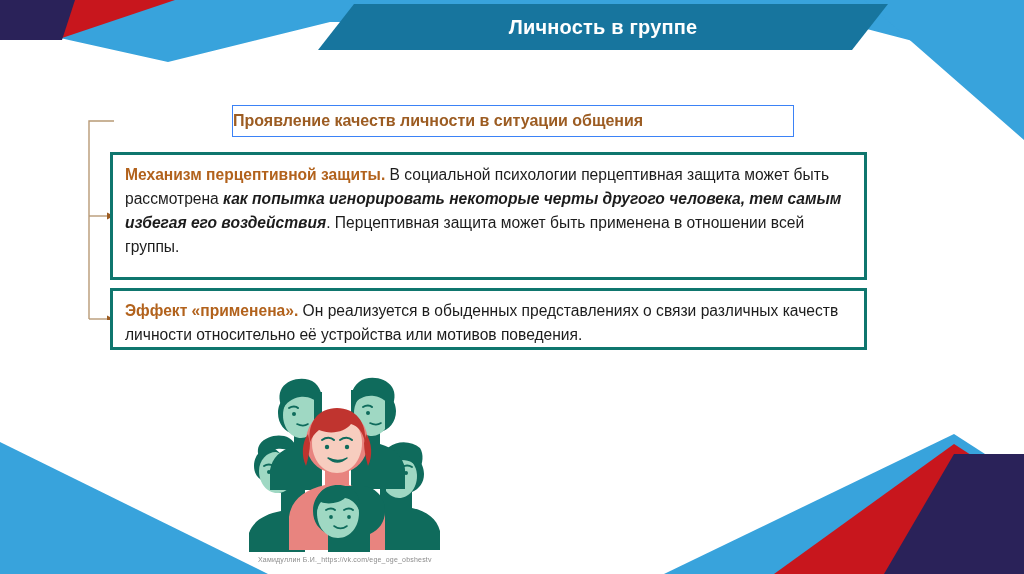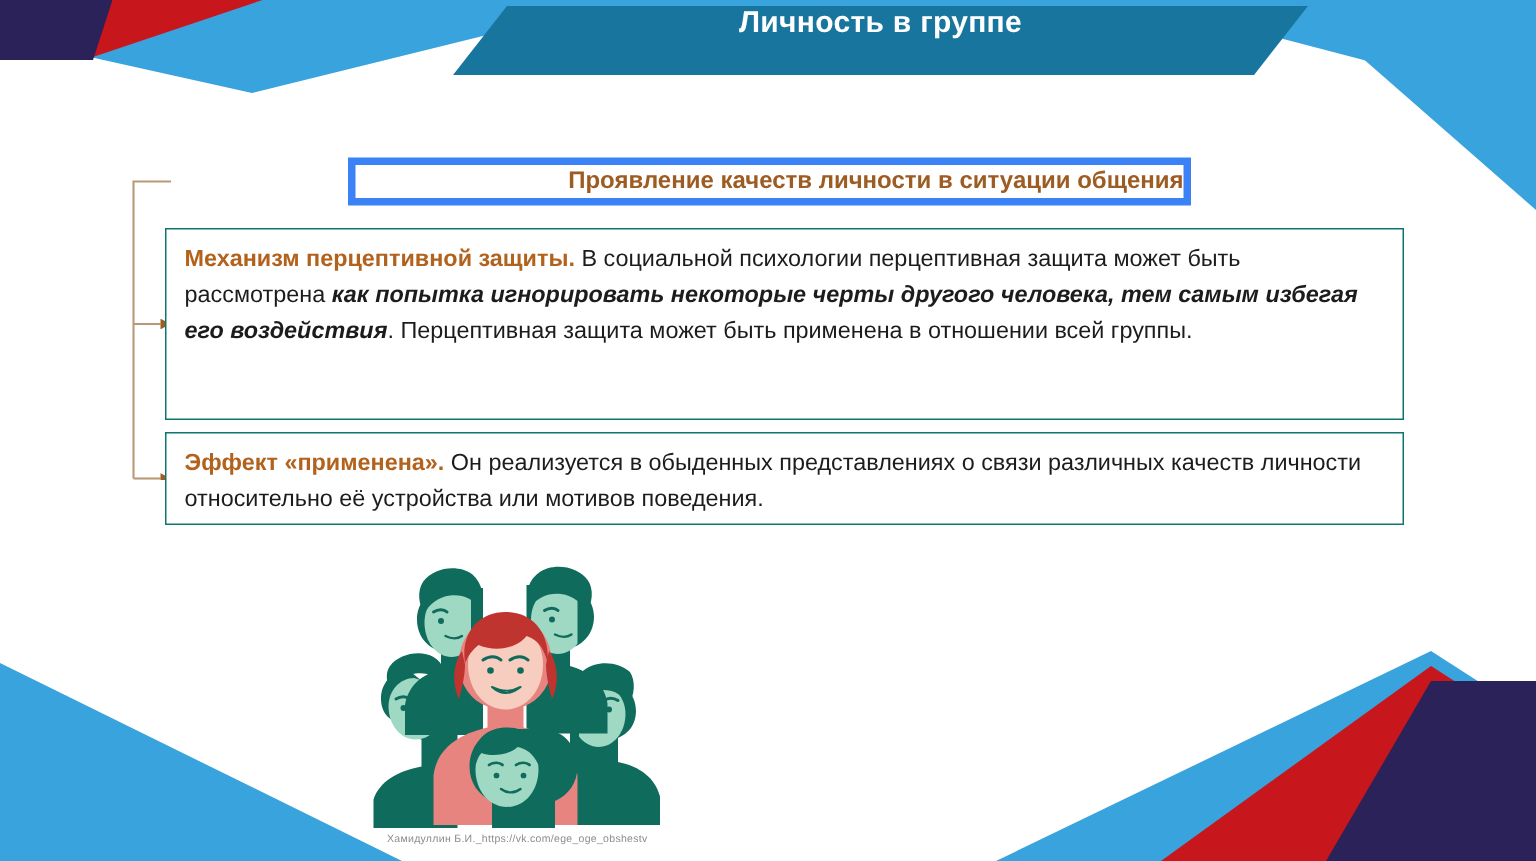--- a/index.html
+++ b/index.html
@@ -59,28 +59,28 @@
   }
   #deco-br-navy {
     right: 0; bottom: 0; width: 150px; height: 120px;
     background: #2a2259;
     clip-path: polygon(80px 0, 150px 0, 150px 120px, 10px 120px);
   }
 
   
   #title-banner {
     position: absolute;
-    left: 302px;
+    left: 318px;
     top: 4px;
     width: 570px;
     height: 46px;
     background: #17759e;
     clip-path: polygon(36px 0, 570px 0, 534px 46px, 0 46px);
     display: flex;
-    align-items: flex-start;
+    align-items: center;
     justify-content: center;
   }
   #title-banner .title-text {
     color: #ffffff;
     font-size: 20px;
     font-weight: bold;
     letter-spacing: 0.2px;
     white-space: nowrap;
   }
 
@@ -93,40 +93,40 @@
     height: 200px;
   }
 
   
   #header-box {
     position: absolute;
     left: 232px;
     top: 105px;
     width: 562px;
     height: 32px;
-    border: 5px solid #3b82f6;
+    border: 1px solid #3b82f6;
     background: #ffffff;
     display: flex;
     align-items: center;
-    justify-content: flex-end;
+    justify-content: flex-start;
     box-sizing: border-box;
   }
   #header-box .header-text {
     color: #9c5c22;
     font-size: 16px;
     font-weight: bold;
     white-space: nowrap;
   }
 
   
   .content-box {
     position: absolute;
     left: 110px;
-    width: 826px;
-    border: 1px solid #0f766e;
+    width: 757px;
+    border: 3px solid #0f766e;
     background: #ffffff;
     box-sizing: border-box;
     padding: 8px 12px 6px 12px;
   }
   #content-box-1 { top: 152px; height: 128px; }
   #content-box-2 { top: 288px; height: 62px; }
 
   .content-box p {
     margin: 0;
     color: #1c1c1c;

